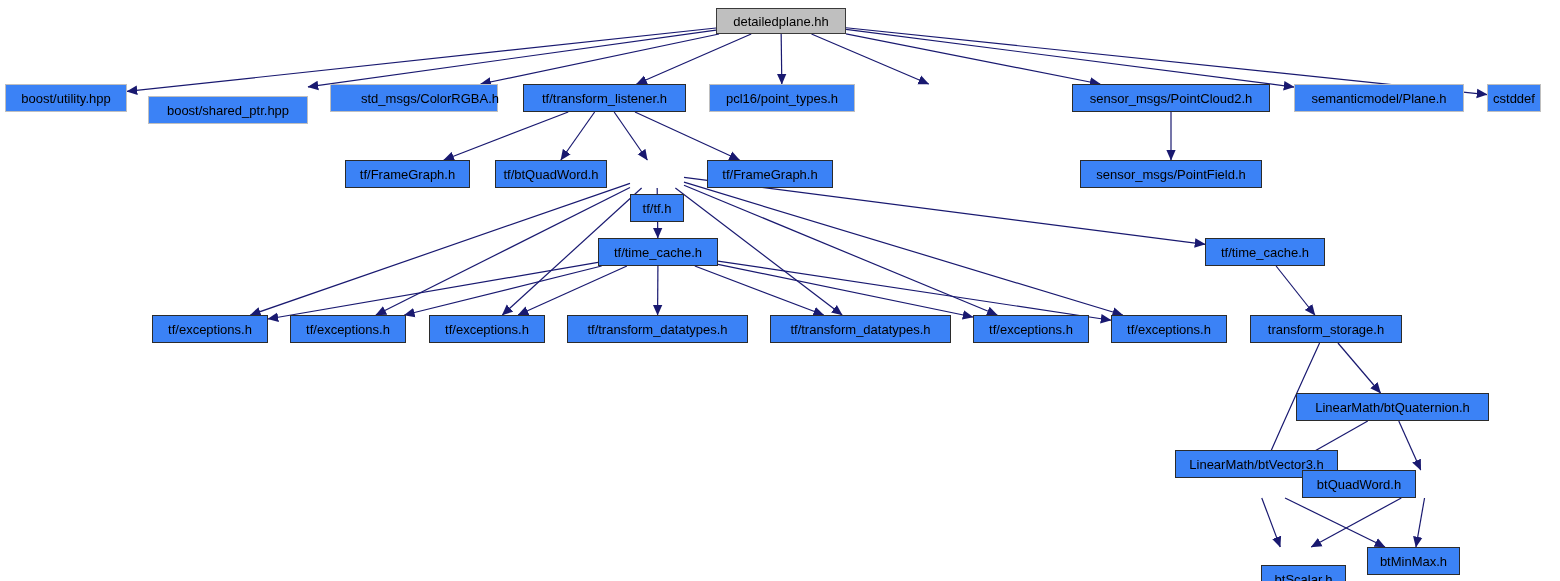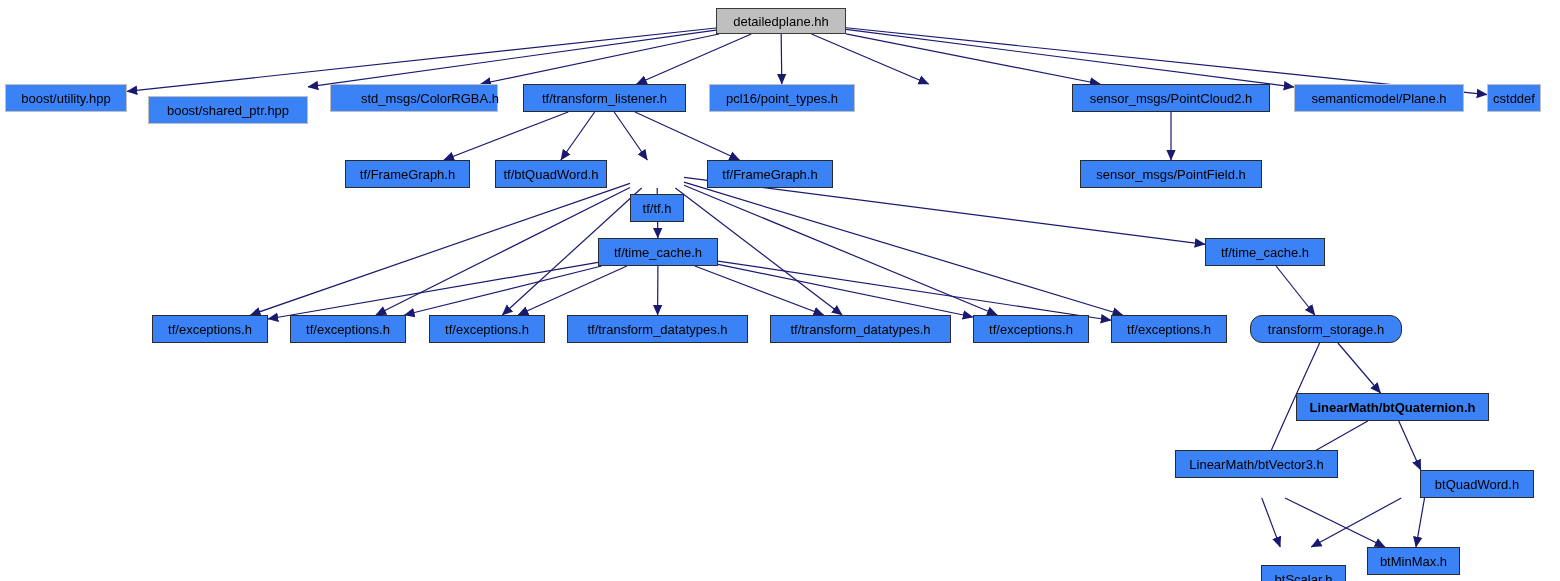--- a/index.html
+++ b/index.html
@@ -103,19 +103,19 @@
     <div class="node linked" style="left: 1080px; top: 160px; width: 182px; height: 28px;">sensor_msgs/PointField.h</div>
     <div class="node linked" style="left: 598px; top: 238px; width: 120px; height: 28px;">tf/time_cache.h</div>
     <div class="node linked" style="left: 1205px; top: 238px; width: 120px; height: 28px;">tf/time_cache.h</div>
     <div class="node linked" style="left: 152px; top: 315px; width: 116px; height: 28px;">tf/exceptions.h</div>
     <div class="node linked" style="left: 290px; top: 315px; width: 116px; height: 28px;">tf/exceptions.h</div>
     <div class="node linked" style="left: 429px; top: 315px; width: 116px; height: 28px;">tf/exceptions.h</div>
     <div class="node linked" style="left: 567px; top: 315px; width: 181px; height: 28px;">tf/transform_datatypes.h</div>
     <div class="node linked" style="left: 770px; top: 315px; width: 181px; height: 28px;">tf/transform_datatypes.h</div>
     <div class="node linked" style="left: 973px; top: 315px; width: 116px; height: 28px;">tf/exceptions.h</div>
     <div class="node linked" style="left: 1111px; top: 315px; width: 116px; height: 28px;">tf/exceptions.h</div>
-    <div class="node linked" style="left: 1250px; top: 315px; width: 152px; height: 28px; border-radius: 12px;">transform_storage.h</div>
-    <div class="node linked" style="left: 1296px; top: 393px; width: 193px; height: 28px; font-weight: bold;">LinearMath/btQuaternion.h</div>
+    <div class="node linked" style="left: 1250px; top: 315px; width: 152px; height: 28px;">transform_storage.h</div>
+    <div class="node linked" style="left: 1296px; top: 393px; width: 193px; height: 28px;">LinearMath/btQuaternion.h</div>
     <div class="node linked" style="left: 1175px; top: 450px; width: 163px; height: 28px;">LinearMath/btVector3.h</div>
-    <div class="node linked" style="left: 1420px; top: 470px; width: 114px; height: 28px; text-align: center;">btQuadWord.h</div>
+    <div class="node linked" style="left: 1302px; top: 470px; width: 114px; height: 28px; text-align: center;">btQuadWord.h</div>
     <div class="node linked" style="left: 1261px; top: 547px; width: 85px; height: 28px; margin-top: 18px;">btScalar.h</div>
     <div class="node linked" style="left: 1367px; top: 547px; width: 93px; height: 28px;">btMinMax.h</div>
   </div>
 
 </body></html>

